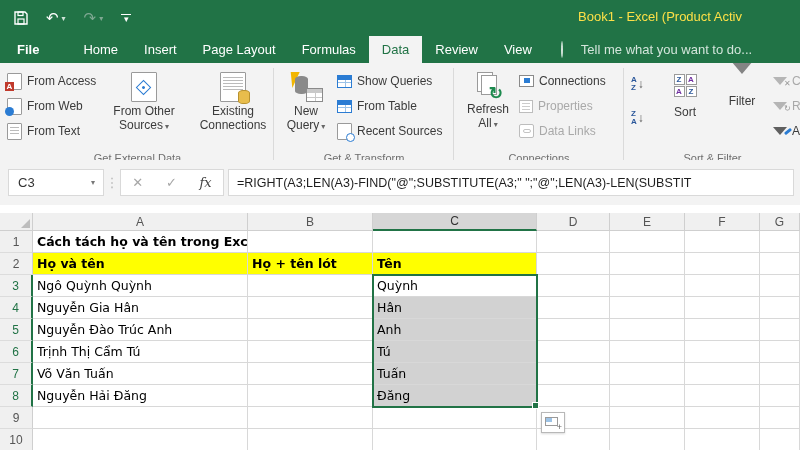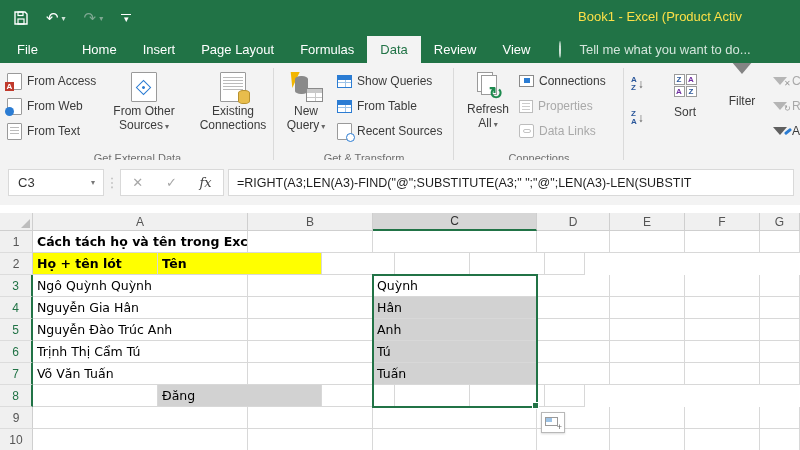--- a/index.html
+++ b/index.html
@@ -17,21 +17,21 @@
   .qat-btn .dd { font-size:8px; color:#cfe3d8; }
   .qat-btn.disabled { color:#7fa892; }
   .qat-btn.disabled .dd { color:#7fa892; }
   .qat-more { display:flex; flex-direction:column; align-items:center; line-height:5px; font-size:9px; color:#fff; }
   .qat-more .bar { width:10px; border-top:1px solid #fff; margin-bottom:2px; }
   .win-title { position:absolute; left:578px; top:9px; font-size:13px; white-space:nowrap; color:#fde047; }
 
   
   .tabbar { position:absolute; top:36px; left:0; right:0; height:27px; background:#217346; display:flex; align-items:stretch; color:#fff; }
   .tab { padding:0 13px; font-size:13px; display:flex; align-items:center; cursor:default; }
-  .tab.file { padding:0 17px; margin-right:14px; }
+  .tab.file { padding:0 17px; margin-right:14px;font-weight:bold; }
   .tab.active { background:#f3f3f3; color:#217346; }
   .tellme { display:flex; align-items:center; gap:7px; margin-left:16px; color:#d3e5db; font-size:13px; }
   .bulb { width:13px; height:16px; position:relative; }
   .bulb .globe { width:11px; height:11px; border:1.4px solid #d3e5db; border-radius:50%; }
   .bulb .base { width:5px; border-top:1.4px solid #d3e5db; margin:1px auto 0; }
   .bulb .base2 { width:3px; border-top:1.4px solid #d3e5db; margin:1px auto 0; }
 
   
   .ribbon { position:absolute; top:63px; left:0; right:0; height:105px; background:#f3f3f3; border-bottom:1px solid #d5d5d5; overflow:hidden; }
   .rgroup { position:absolute; top:0; height:104px; }
@@ -334,20 +334,21 @@
           </span>
         <span>Reapply</span>
       </div>
       <div class="smallbtn">
         <span class="mini-funnel dark">
             <span class="mf-pencil"></span>
           </span>
         <span>Advanced</span>
       </div>
     </div>
+    <div class="rgroup-label">Sort &amp; Filter</div>
   </div>
 </div>
 
 <div class="formulabar">
   <div class="namebox">
     <span>C3</span>
     <span class="nb-arrow">▾</span>
   </div>
   <div class="fdots">⋮</div>
   <div class="fbtns">
@@ -381,20 +382,21 @@
     <div class="cell w-b"></div>
     <div class="cell w-c"></div>
     <div class="cell w-d"></div>
     <div class="cell w-e"></div>
     <div class="cell w-f"></div>
     <div class="cell w-g"></div>
   </div>
 
   <div class="grow">
     <div class="rh">2</div>
+    <div class="cell w-a bold yellow">Họ và tên</div>
     <div class="cell w-b bold yellow">Họ + tên lót</div>
     <div class="cell w-c bold yellow">Tên</div>
     <div class="cell w-d"></div>
     <div class="cell w-e"></div>
     <div class="cell w-f"></div>
     <div class="cell w-g"></div>
   </div>
 
   <div class="grow">
     <div class="rh sel">3</div>
@@ -446,20 +448,21 @@
     <div class="cell w-b"></div>
     <div class="cell w-c csel">Tuấn</div>
     <div class="cell w-d"></div>
     <div class="cell w-e"></div>
     <div class="cell w-f"></div>
     <div class="cell w-g"></div>
   </div>
 
   <div class="grow">
     <div class="rh sel">8</div>
+    <div class="cell w-a">Nguyễn Hải Đăng</div>
     <div class="cell w-b"></div>
     <div class="cell w-c csel">Đăng</div>
     <div class="cell w-d"></div>
     <div class="cell w-e"></div>
     <div class="cell w-f"></div>
     <div class="cell w-g"></div>
   </div>
 
   <div class="grow">
     <div class="rh">9</div>

